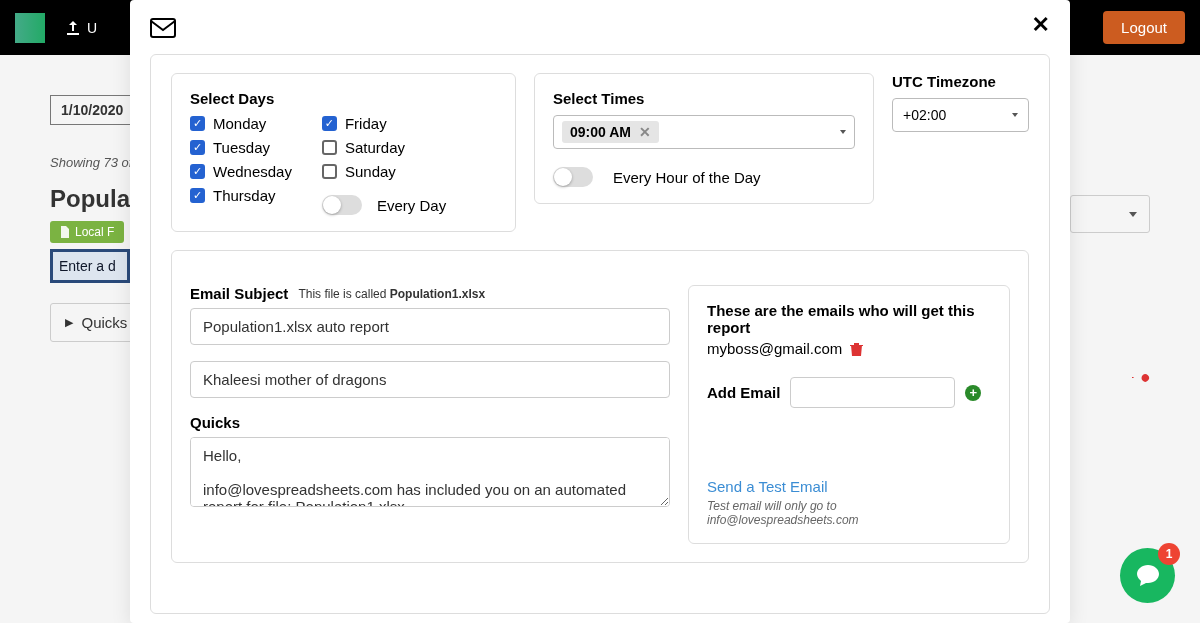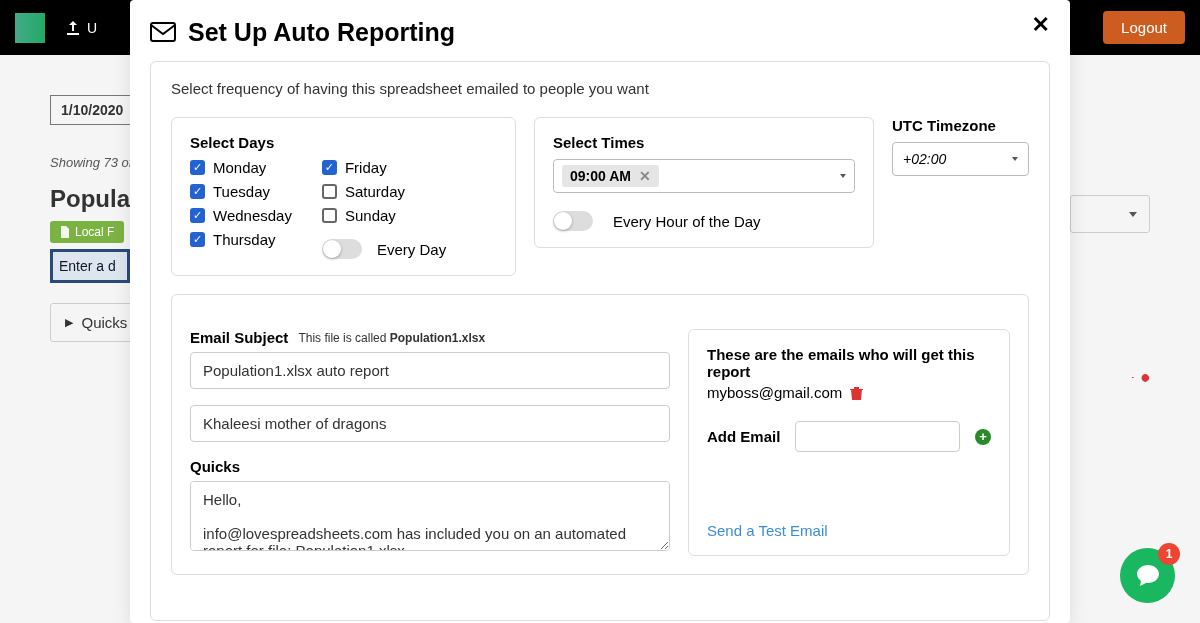--- a/index.html
+++ b/index.html
@@ -245,21 +245,20 @@
   }
   .tz-select {
     border: 1px solid #bbb;
     border-radius: 4px;
     padding: 8px 10px;
     display: flex;
     align-items: center;
     justify-content: space-between;
     font-size: 14px;
     margin-top: 6px;
-    font-style: italic;
   }
   .content-row {
     display: flex;
     gap: 18px;
     margin-top: 18px;
   }
   .left-subpanel { width: 480px; }
   .right-subpanel { flex: 1; }
   .field-label {
     font-weight: 700;
@@ -305,21 +304,20 @@
     display: flex;
     align-items: center;
     gap: 8px;
     margin-bottom: 20px;
   }
   .trash { color: #d33; }
   .add-email-row {
     display: flex;
     align-items: center;
     gap: 10px;
-    justify-content: space-between;
   }
   .add-email-label { font-weight: 700; font-size: 15px; }
   .add-email-input {
     border: 1px solid #ccc;
     border-radius: 4px;
     padding: 7px;
     width: 165px;
   }
   .plus-circle {
     width: 16px; height: 16px;
@@ -438,26 +436,24 @@
       <path d="M7 14a5 5 0 115-5 5 5 0 01-1.5 3.5L22 24l-2 2-2-2 1-1-2-2 1-1-2-2-5.5-5.5A5 5 0 017 14z" transform="rotate(135 12 12)"></path>
     </svg>
 </div>
 
 <div class="modal">
   <div class="modal-title">
     <svg width="26" height="22" viewBox="0 0 26 22" fill="none" stroke="#000" stroke-width="2">
         <rect x="1" y="1" width="24" height="18" rx="2"></rect>
         <path d="M1 3l12 9 12-9"></path>
       </svg>
-    <span>Set Up Auto Reporting</span>
   </div>
   <div class="modal-close">✕</div>
 
   <div class="panel" style="height:560px;overflow:hidden">
-    <div class="intro">Select frequency of having this spreadsheet emailed to people you want</div>
 
     <div class="freq-row">
 
       <div class="subpanel days-panel">
         <div class="section-label">Select Days</div>
         <div class="days-grid">
           <div class="day-col">
             <label class="day-item">
                 <span class="cb checked">✓</span>
                 <span>Monday</span>
@@ -546,20 +542,21 @@
                   <path d="M1 3h11l-1 11H2zM4 1h5v2H4zM0 3h13v1H0z"></path>
                 </svg>
             </span>
           </div>
           <div class="add-email-row">
             <span class="add-email-label">Add Email</span>
             <input class="add-email-input" type="text" style="">
             <span class="plus-circle">+</span>
           </div>
           <a class="test-email-link">Send a Test Email</a>
+          <div class="test-email-note">Test email will only go to info@lovespreadsheets.com</div>
         </div>
       </div>
     </div>
 
   </div>
 </div>
 
 <div class="chat-bubble">
   <svg width="28" height="28" viewBox="0 0 28 28" fill="#fff">
       <path d="M14 3C8 3 3 7 3 12c0 3 2 5 4 7l-1 5 6-3c1 0 1 0 2 0 6 0 11-4 11-9S20 3 14 3z"></path>

